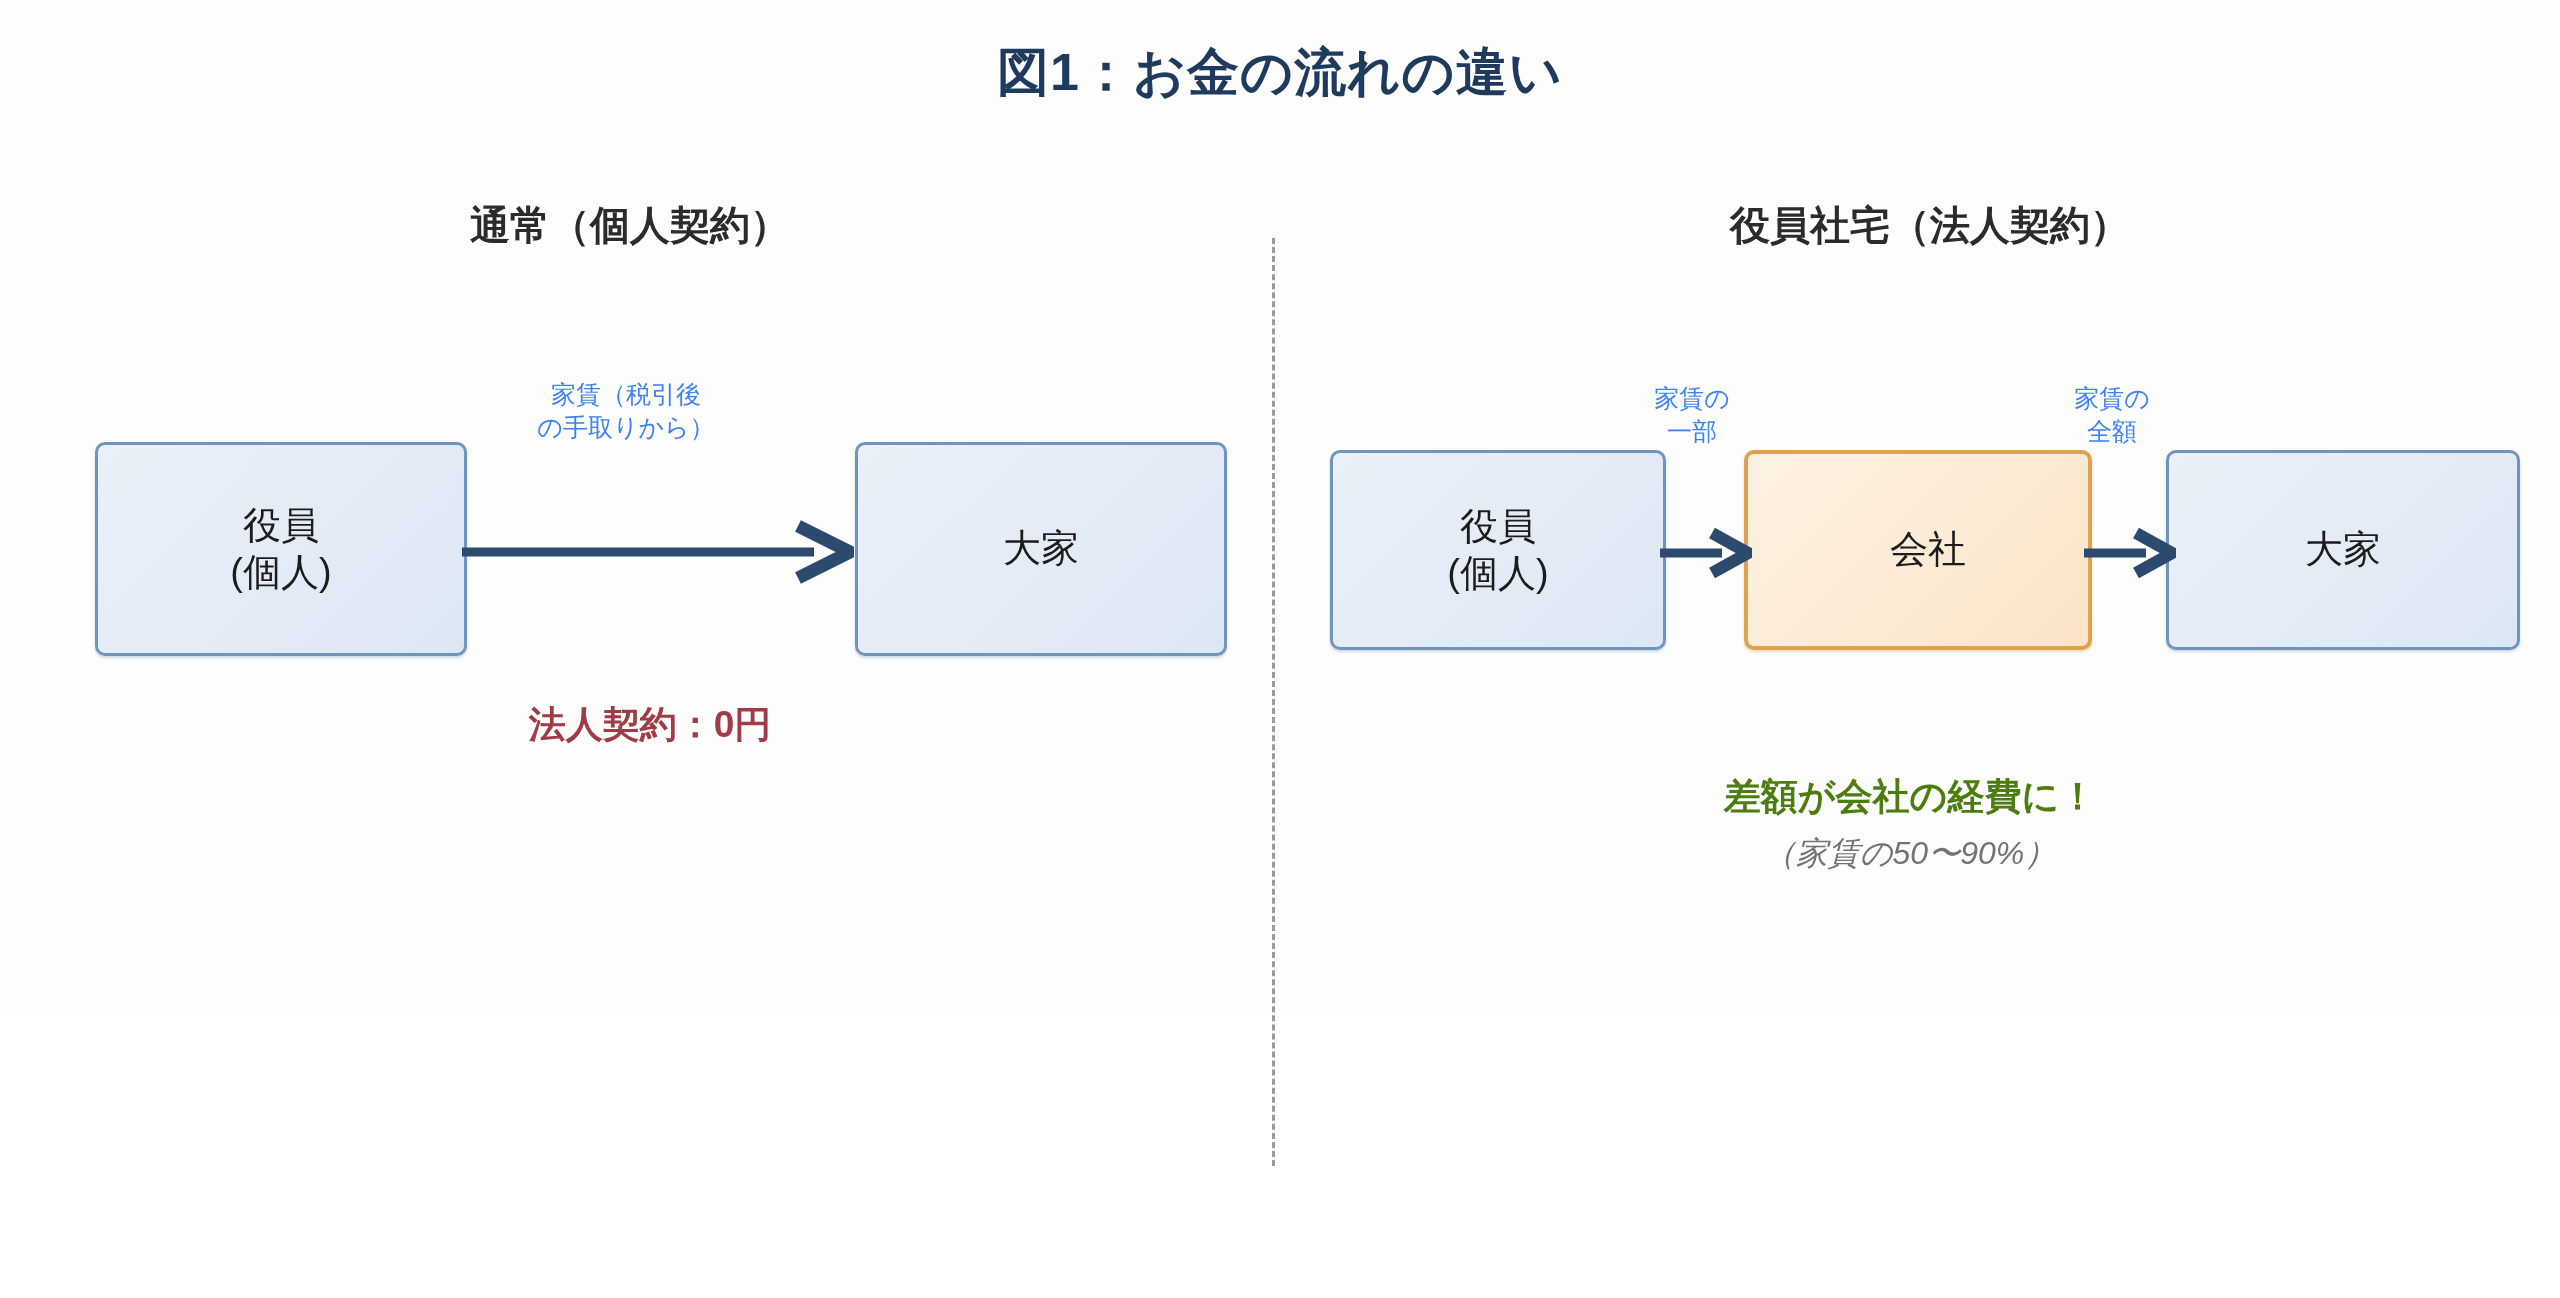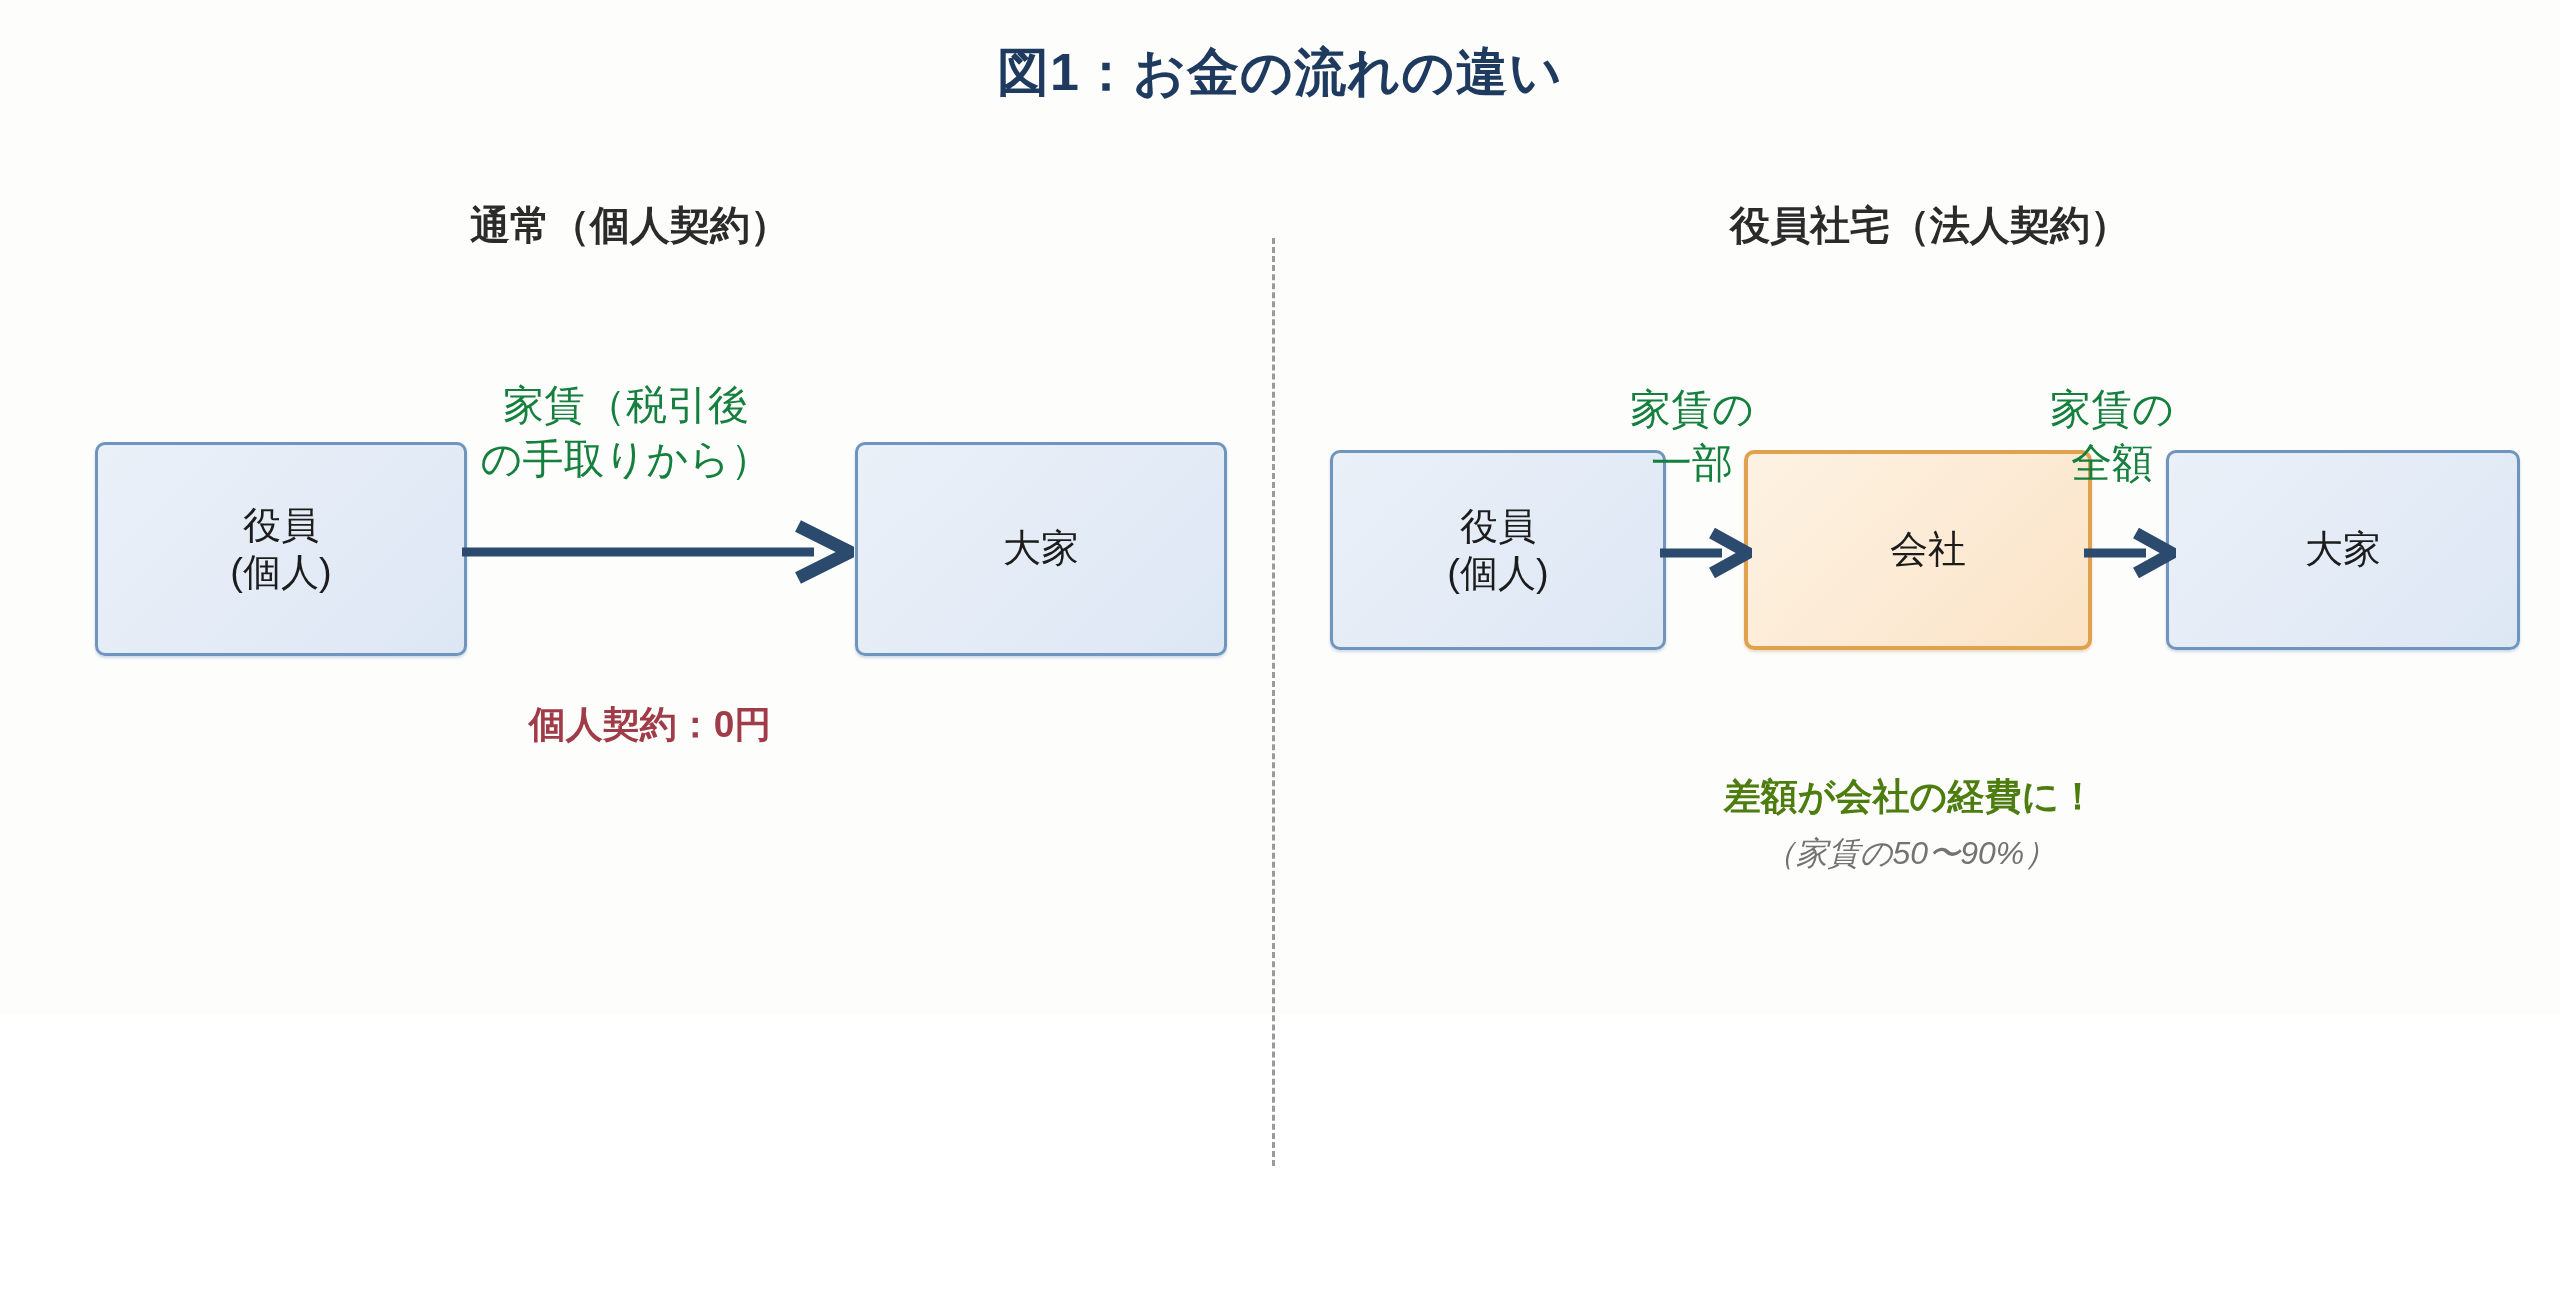--- a/index.html
+++ b/index.html
@@ -96,22 +96,22 @@
   
   .arrow { position: absolute; }
   #arrow-left      { left: 462px;  top: 520px; }
   #arrow-r-first   { left: 1660px; top: 528px; }
   #arrow-r-second  { left: 2084px; top: 528px; }
 
   
   .arrow-label {
     position: absolute;
     text-align: center;
-    font-size: 41px;
-    color: #15803d;
+    font-size: 25px;
+    color: #3b82f6;
     line-height: 1.32;
     white-space: nowrap;
   }
   #label-left      { left: 470px;  top: 378px; width: 312px; }
   #label-r-first   { left: 1602px; top: 382px; width: 180px; }
   #label-r-second  { left: 2022px; top: 382px; width: 180px; }
 
   
   .note-strong {
     position: absolute;
@@ -165,21 +165,21 @@
       <line x1="0" y1="32" x2="352" y2="32" stroke="#2c4a6e" stroke-width="9" stroke-linecap="butt"></line>
       <polyline points="336,6 388,32 336,58" fill="none" stroke="#2c4a6e" stroke-width="13" stroke-linejoin="miter" stroke-linecap="butt"></polyline>
     </svg>
   </div>
 
   <div class="arrow-label" id="label-left">
     <div>家賃（税引後</div>
     <div>の手取りから）</div>
   </div>
 
-  <div class="note-strong" id="note-left">個人契約：0円</div>
+  <div class="note-strong" id="note-left">法人契約：0円</div>
 
   <div class="node blue" id="box-r-exec">
     <span>役員</span>
     <span class="line2">(個人)</span>
   </div>
 
   <div class="node orange" id="box-r-company">
     <span>会社</span>
   </div>
 

